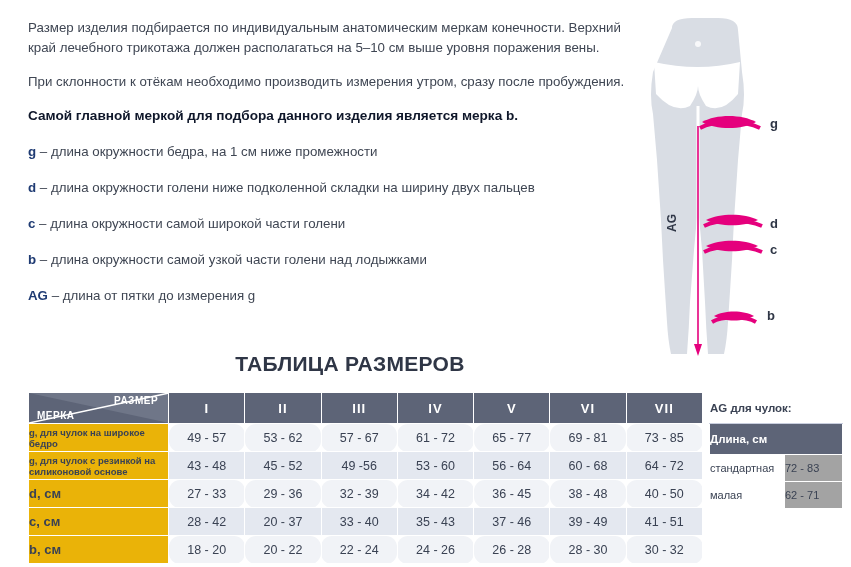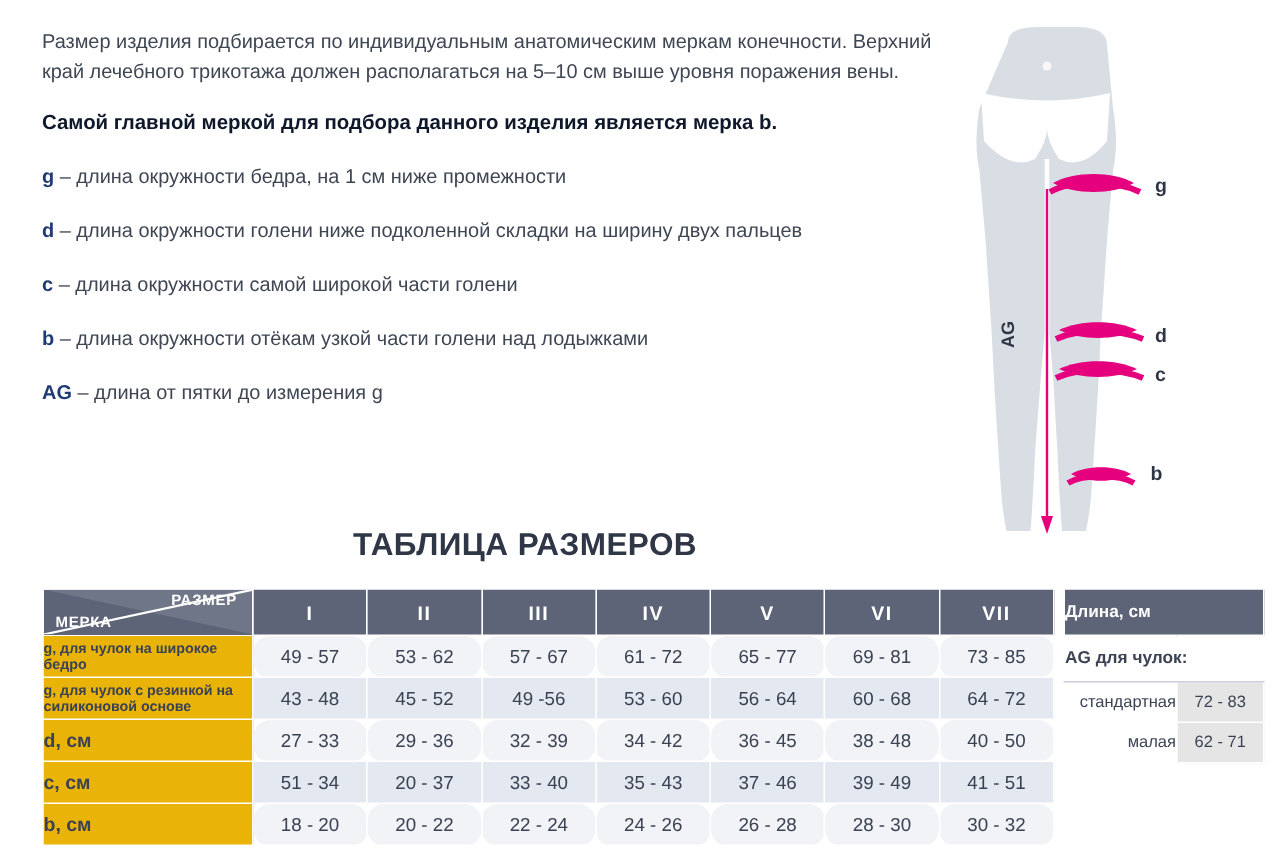--- a/index.html
+++ b/index.html
@@ -181,50 +181,49 @@
     font-size: 11.5px;
     border-bottom: 1px solid #c9cede !important;
   }
   .side-name {
     background: #ffffff;
     color: #3a4253;
     height: 26px;
     padding-left: 8px;
     font-size: 11px;
     width: 74px;
-    text-align: right;
   }
   .side-val {
-    background: #e5e5e5;
+    background: #a3a3a3;
     color: #3a4253;
     height: 26px;
-    text-align: center;
     font-size: 11px;
   }
 </style>
 </head>
 <body>
 
 <div class="page">
 
   <div class="text-col">
     <div class="para">Размер изделия подбирается по индивидуальным анатомическим меркам конечности. Верхний край лечебного трикотажа должен располагаться на 5–10 см выше уровня поражения вены.</div>
+    <div class="para">При склонности к отёкам необходимо производить измерения утром, сразу после пробуждения.</div>
     <div class="highlight">Самой главной меркой для подбора данного изделия является мерка b.</div>
 
     <div class="legend-row">
       <span class="key">g</span><span> – длина окружности бедра, на 1 см ниже промежности</span>
     </div>
     <div class="legend-row">
       <span class="key">d</span><span> – длина окружности голени ниже подколенной складки на ширину двух пальцев</span>
     </div>
     <div class="legend-row">
       <span class="key">c</span><span> – длина окружности самой широкой части голени</span>
     </div>
     <div class="legend-row">
-      <span class="key">b</span><span> – длина окружности отёкам узкой части голени над лодыжками</span>
+      <span class="key">b</span><span> – длина окружности самой узкой части голени над лодыжками</span>
     </div>
     <div class="legend-row">
       <span class="key">AG</span><span> – длина от пятки до измерения g</span>
     </div>
   </div>
 
   <div class="illus">
     <svg width="240" height="360" viewBox="0 0 240 360" xmlns="http://www.w3.org/2000/svg">
 
       <g>
@@ -320,21 +319,21 @@
       <td class="val light">29 - 36</td>
       <td class="val light">32 - 39</td>
       <td class="val light">34 - 42</td>
       <td class="val light">36 - 45</td>
       <td class="val light">38 - 48</td>
       <td class="val light">40 - 50</td>
     </tr>
 
     <tr>
       <td class="rowlabel big">c, см</td>
-      <td class="val dark">51 - 34</td>
+      <td class="val dark">28 - 42</td>
       <td class="val dark">20 - 37</td>
       <td class="val dark">33 - 40</td>
       <td class="val dark">35 - 43</td>
       <td class="val dark">37 - 46</td>
       <td class="val dark">39 - 49</td>
       <td class="val dark">41 - 51</td>
     </tr>
 
     <tr>
       <td class="rowlabel big">b, см</td>
@@ -345,24 +344,24 @@
       <td class="val light">26 - 28</td>
       <td class="val light">28 - 30</td>
       <td class="val light">30 - 32</td>
     </tr>
   </tbody>
     </table>
 
   <table class="side-table">
     <tbody>
         <tr>
+      <td class="side-sub" colspan="2">AG для чулок:</td>
+    </tr>
+    <tr>
       <td class="side-hdr" colspan="2">Длина, см</td>
-    </tr>
-    <tr>
-      <td class="side-sub" colspan="2">AG для чулок:</td>
     </tr>
     <tr>
       <td class="side-name">стандартная</td>
       <td class="side-val">72 - 83</td>
     </tr>
     <tr>
       <td class="side-name">малая</td>
       <td class="side-val">62 - 71</td>
     </tr>
   </tbody>

